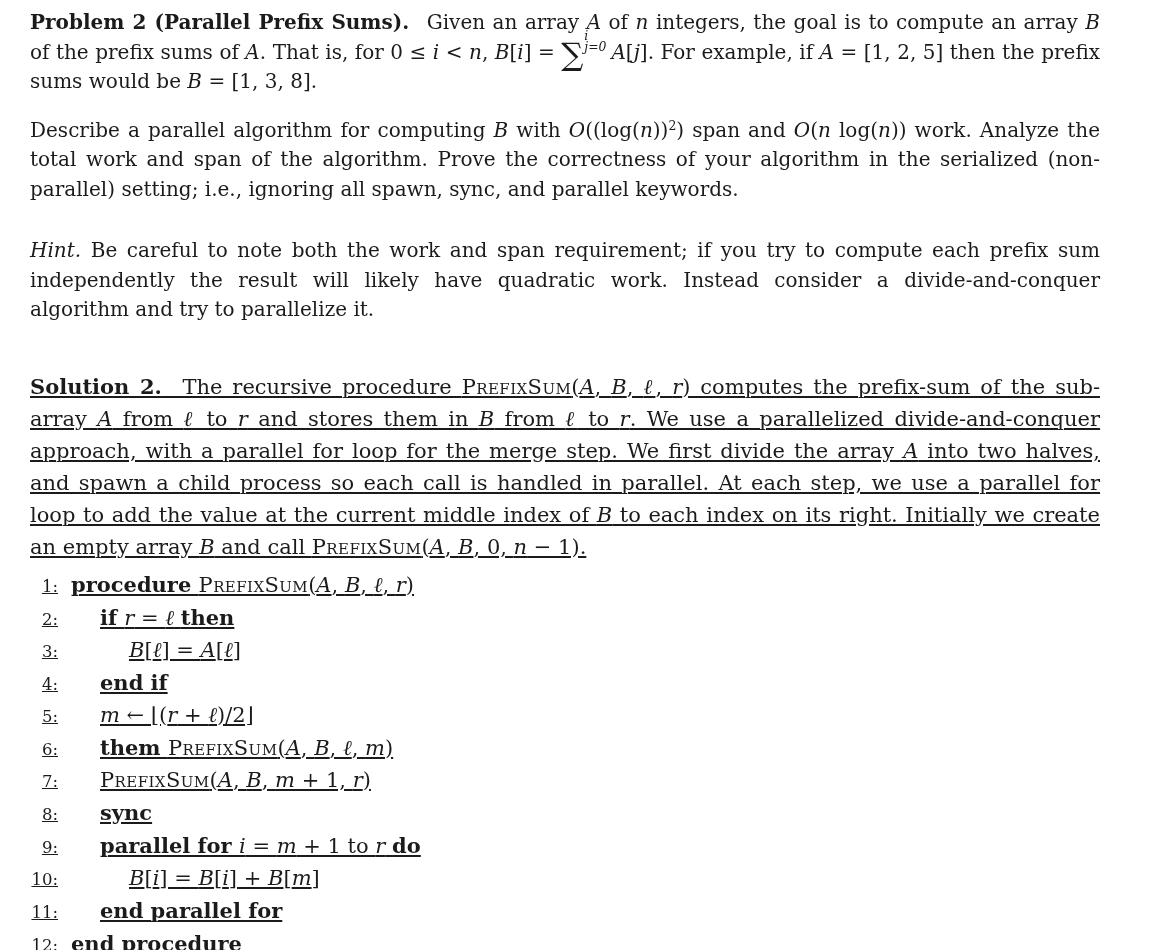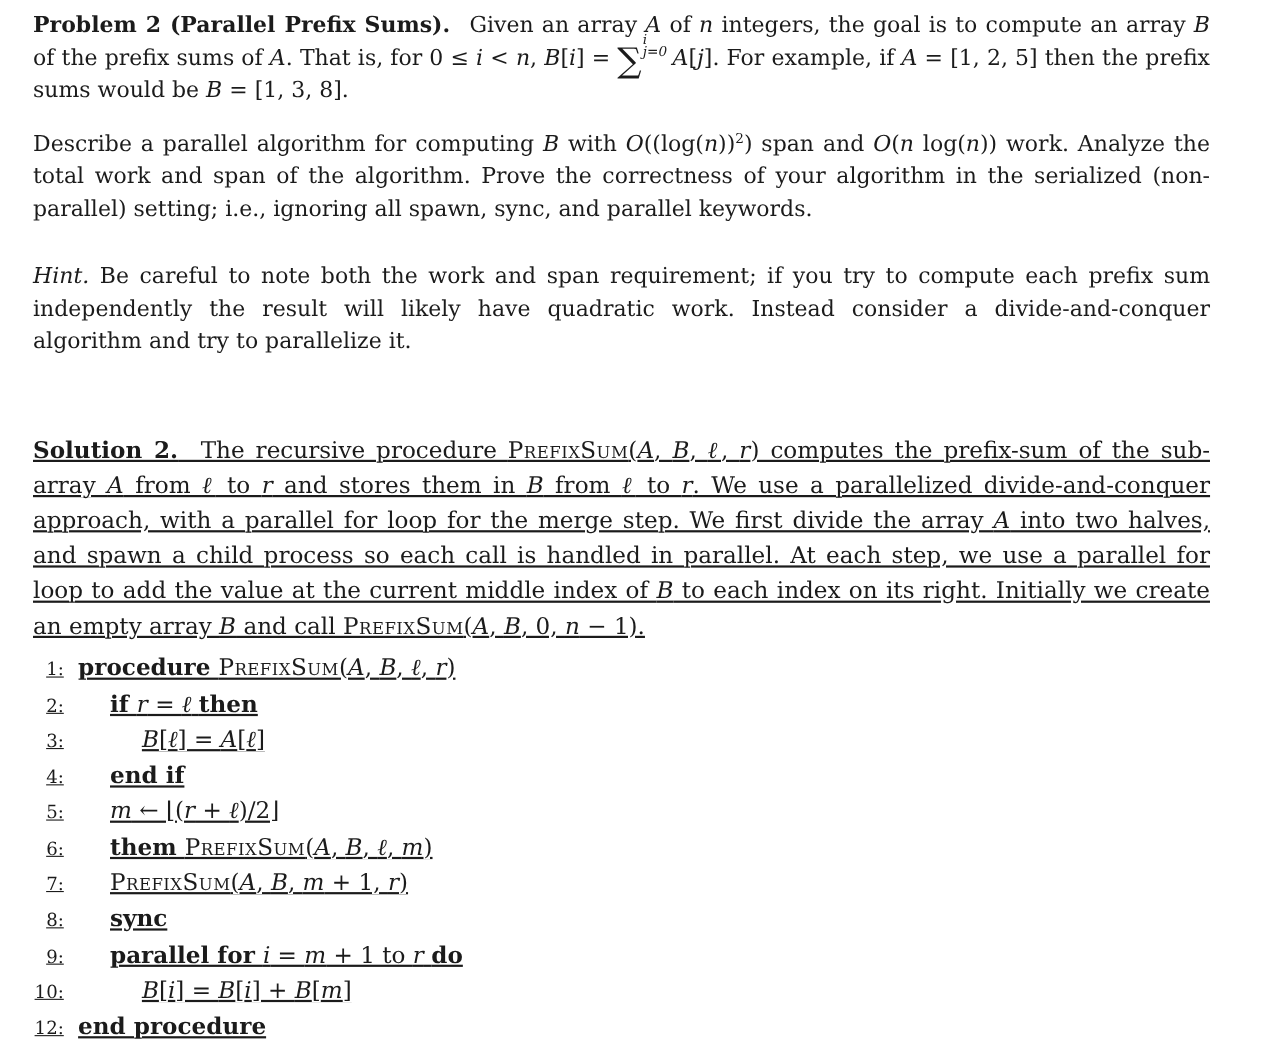--- a/index.html
+++ b/index.html
@@ -8,21 +8,21 @@
     width:1152px; height:950px; overflow:hidden;
     padding:8px 52px 0 30px;
     color:#1b1b1b;
     font-family:"DejaVu Serif","Liberation Serif",serif;
   }
   .para { text-align:justify; }
   .problem-text { font-size:20px; line-height:29.5px; }
   .solution-text { font-size:21px; line-height:32px;text-decoration:underline; }
   .p-statement { margin-bottom:19px; }
   .p-task      { margin-bottom:32px; }
-  .p-hint      { margin-bottom:68px; }
+  .p-hint      { margin-bottom:46px; }
   .p-intro     { margin-bottom:6px; }
 
   
   .s-b  { font-weight:bold; }
   .s-v  { font-style:italic; }
   .s-sc { font-variant:small-caps; letter-spacing:0.02em; }
   .s-sup{ font-size:0.62em; vertical-align:0.55em; line-height:0; }
   .s-sum{ font-size:1.55em; line-height:0; vertical-align:-0.2em; font-style:normal; }
   .stack{ display:inline-block; position:relative; width:1.2em; height:1em; vertical-align:baseline; }
   .stack .ss-sup{ position:absolute; left:0.08em; top:-0.72em; font-size:0.62em; font-style:italic; line-height:1; }
@@ -92,20 +92,24 @@
         <div class="alg-line">
           <span class="alg-num">9:</span>
           <span class="alg-body" style="padding-left: 29px;"><span class="s-b">parallel for </span><span class="s-v">i</span><span> = </span><span class="s-v">m</span><span> + 1 to </span><span class="s-v">r</span><span> </span><span class="s-b">do</span></span>
         </div>
 
         <div class="alg-line">
           <span class="alg-num">10:</span>
           <span class="alg-body" style="padding-left: 58px;"><span class="s-v">B</span><span>[</span><span class="s-v">i</span><span>] = </span><span class="s-v">B</span><span>[</span><span class="s-v">i</span><span>] + </span><span class="s-v">B</span><span>[</span><span class="s-v">m</span><span>]</span></span>
         </div>
 
+        <div class="alg-line">
+          <span class="alg-num">11:</span>
+          <span class="alg-body" style="padding-left: 29px;"><span class="s-b">end parallel for</span></span>
+        </div>
 
         <div class="alg-line">
           <span class="alg-num">12:</span>
           <span class="alg-body" style="padding-left: 0px;"><span class="s-b">end procedure</span></span>
         </div>
       </div>
   </section>
 </main>
 
 </body></html>

